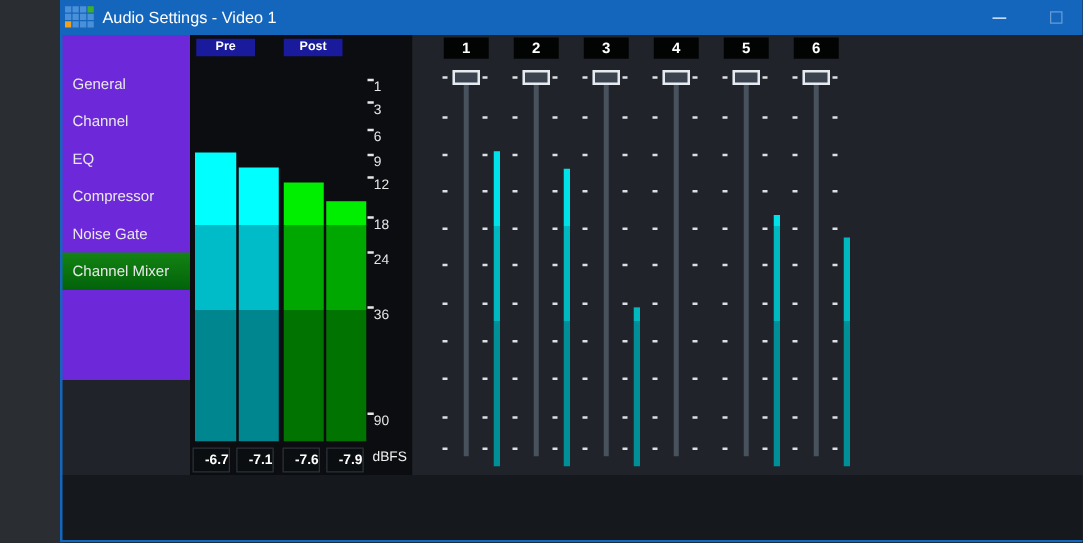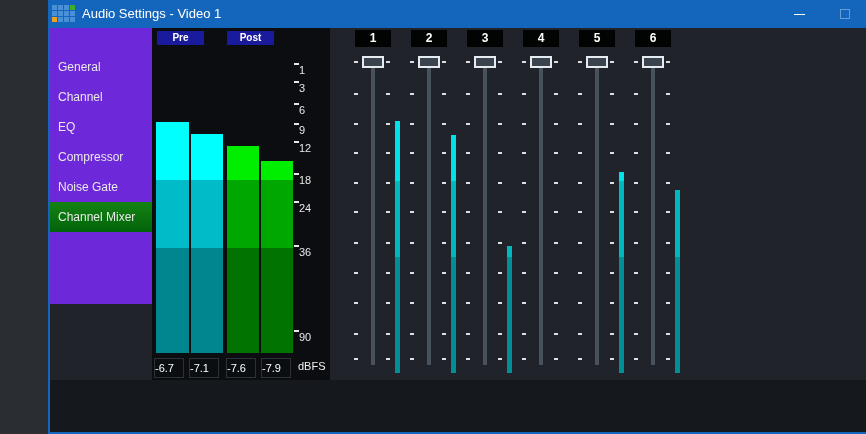--- a/index.html
+++ b/index.html
@@ -23,21 +23,21 @@
              color:#e9e9e9;font-size:12px;cursor:default;}
   .side-item.sel{background:linear-gradient(180deg,#138312,#02630a);}
   .meterpanel{position:absolute;left:104px;top:28px;width:178px;height:352px;background:#0b0d11;}
   .channels{position:absolute;left:282px;top:28px;width:582px;height:352px;background:#20242a;}
   .footer{position:absolute;left:0;top:380px;width:866px;height:54px;background:#15181d;}
   
   .grpbtn{position:absolute;width:47px;height:14px;background:#1a1a9d;color:#ffffff;
           font-size:10px;font-weight:bold;text-align:center;line-height:14px;}
   .meterbar{position:absolute;width:32px;}
   .valbox{position:absolute;width:30px;height:20px;background:#0b0e11;border:1px solid #2c3238;
-          color:#ffffff;font-size:11px;font-weight:normal;text-align:left;line-height:18px;}
+          color:#ffffff;font-size:11px;font-weight:bold;text-align:right;line-height:18px;}
   .dbfs{position:absolute;left:146px;top:332px;color:#f0f0f0;font-size:11px;}
   .scale-num{position:absolute;left:147px;width:30px;height:16px;color:#e6e6e6;font-size:11px;line-height:16px;}
   .scale-dash{position:absolute;left:142px;width:5px;height:2px;background:#e6e6e6;}
   
   .ch-head{position:absolute;width:36px;height:17px;background:#020303;color:#ffffff;
            font-size:12px;font-weight:bold;text-align:center;line-height:17px;}
   .ch-track{position:absolute;width:4px;background:#47525d;}
   .ch-handle{position:absolute;width:22px;height:12px;background:#3a434e;border:2px solid #e6ebf0;cursor:pointer;}
   .ch-tick{position:absolute;width:4px;height:2px;background:#dce0e4;}
   .ch-meter{position:absolute;width:5px;}

